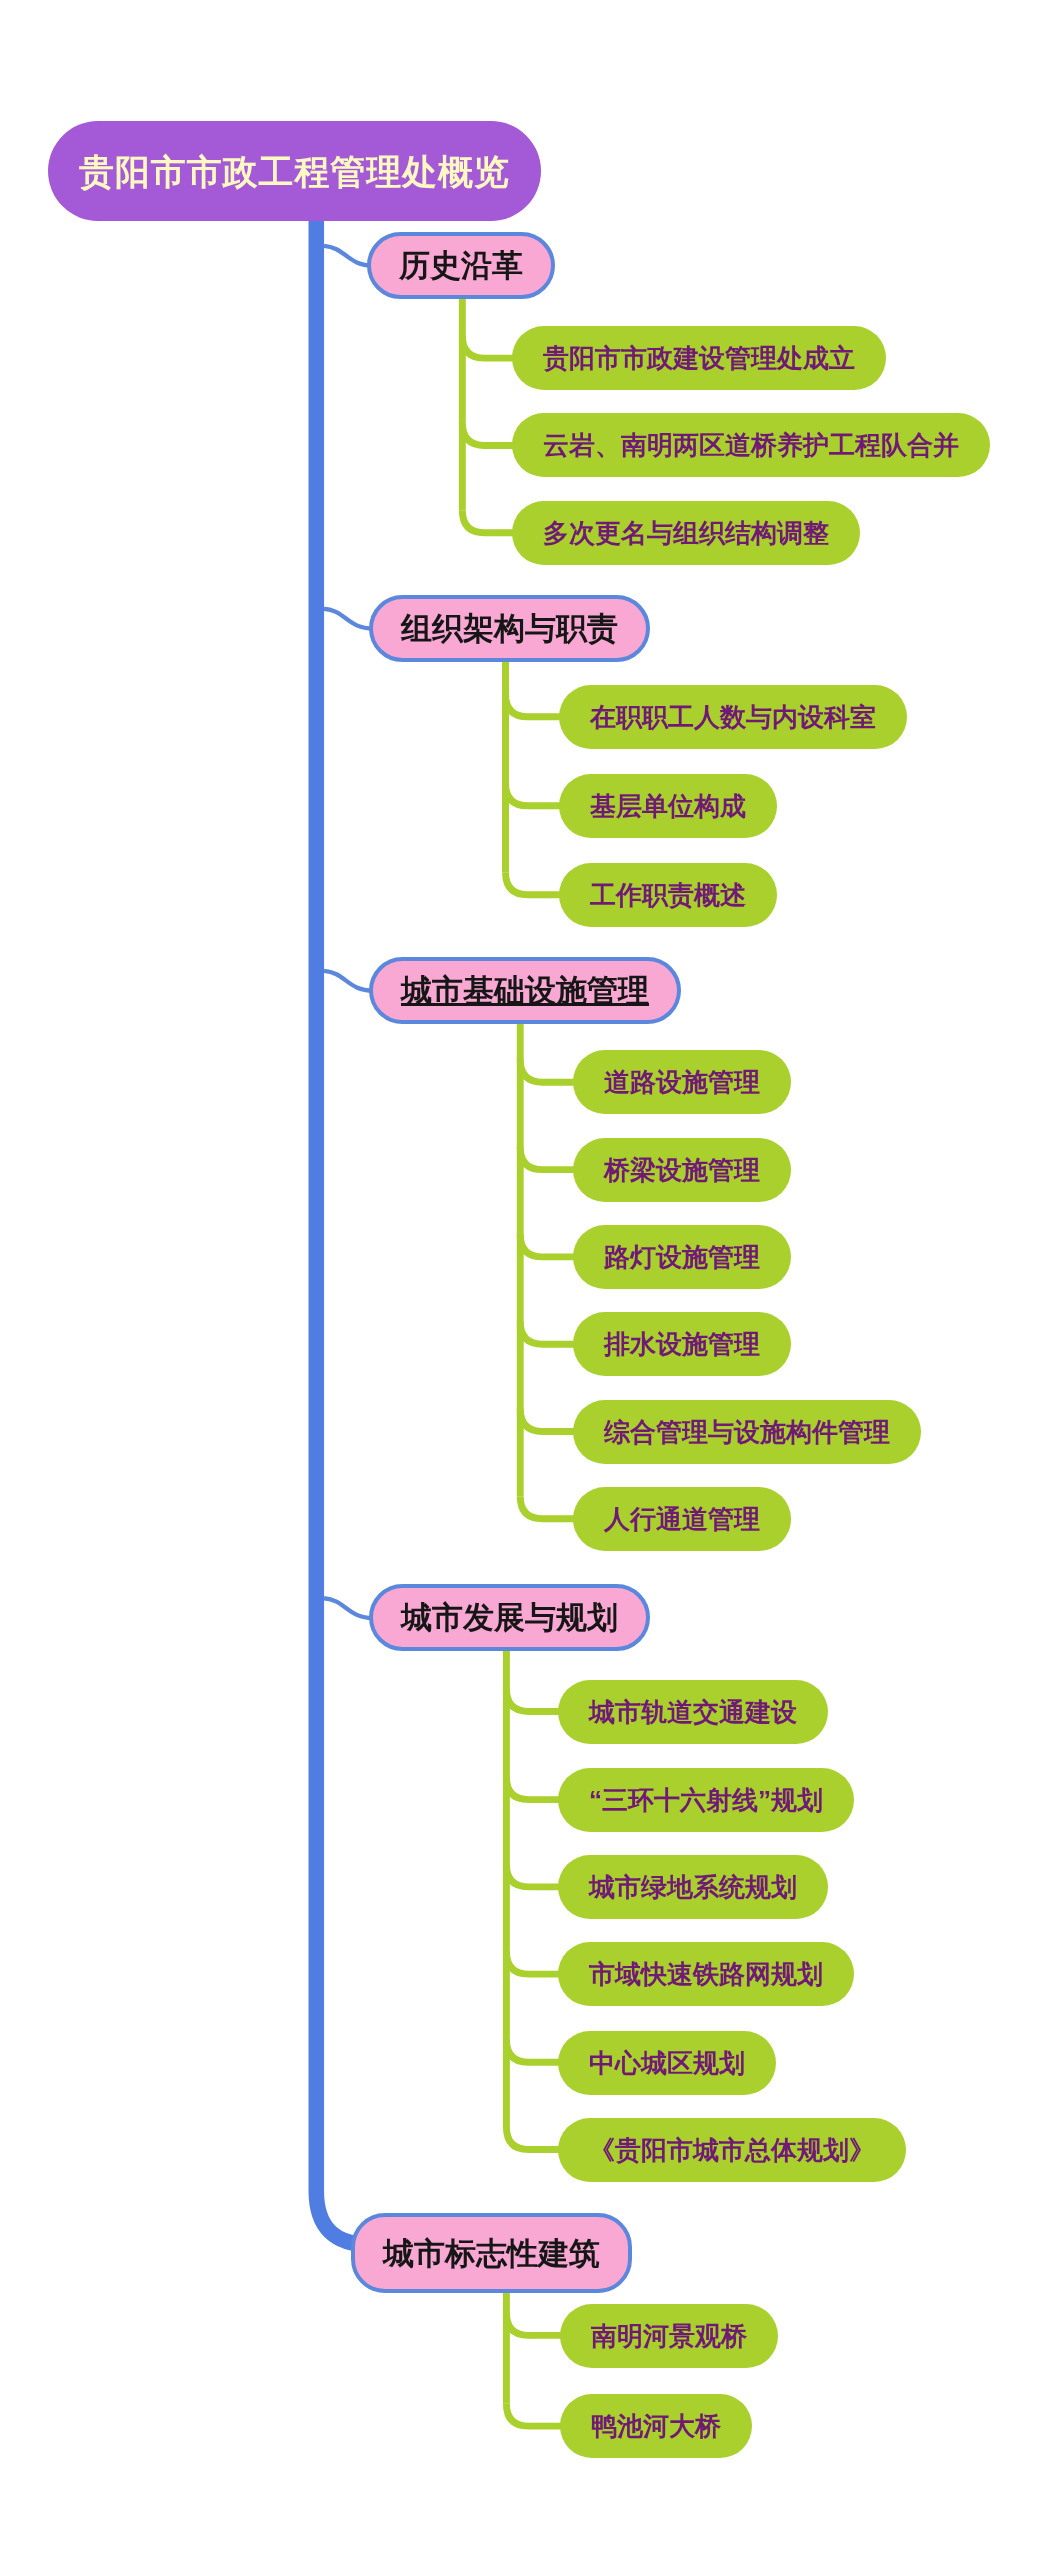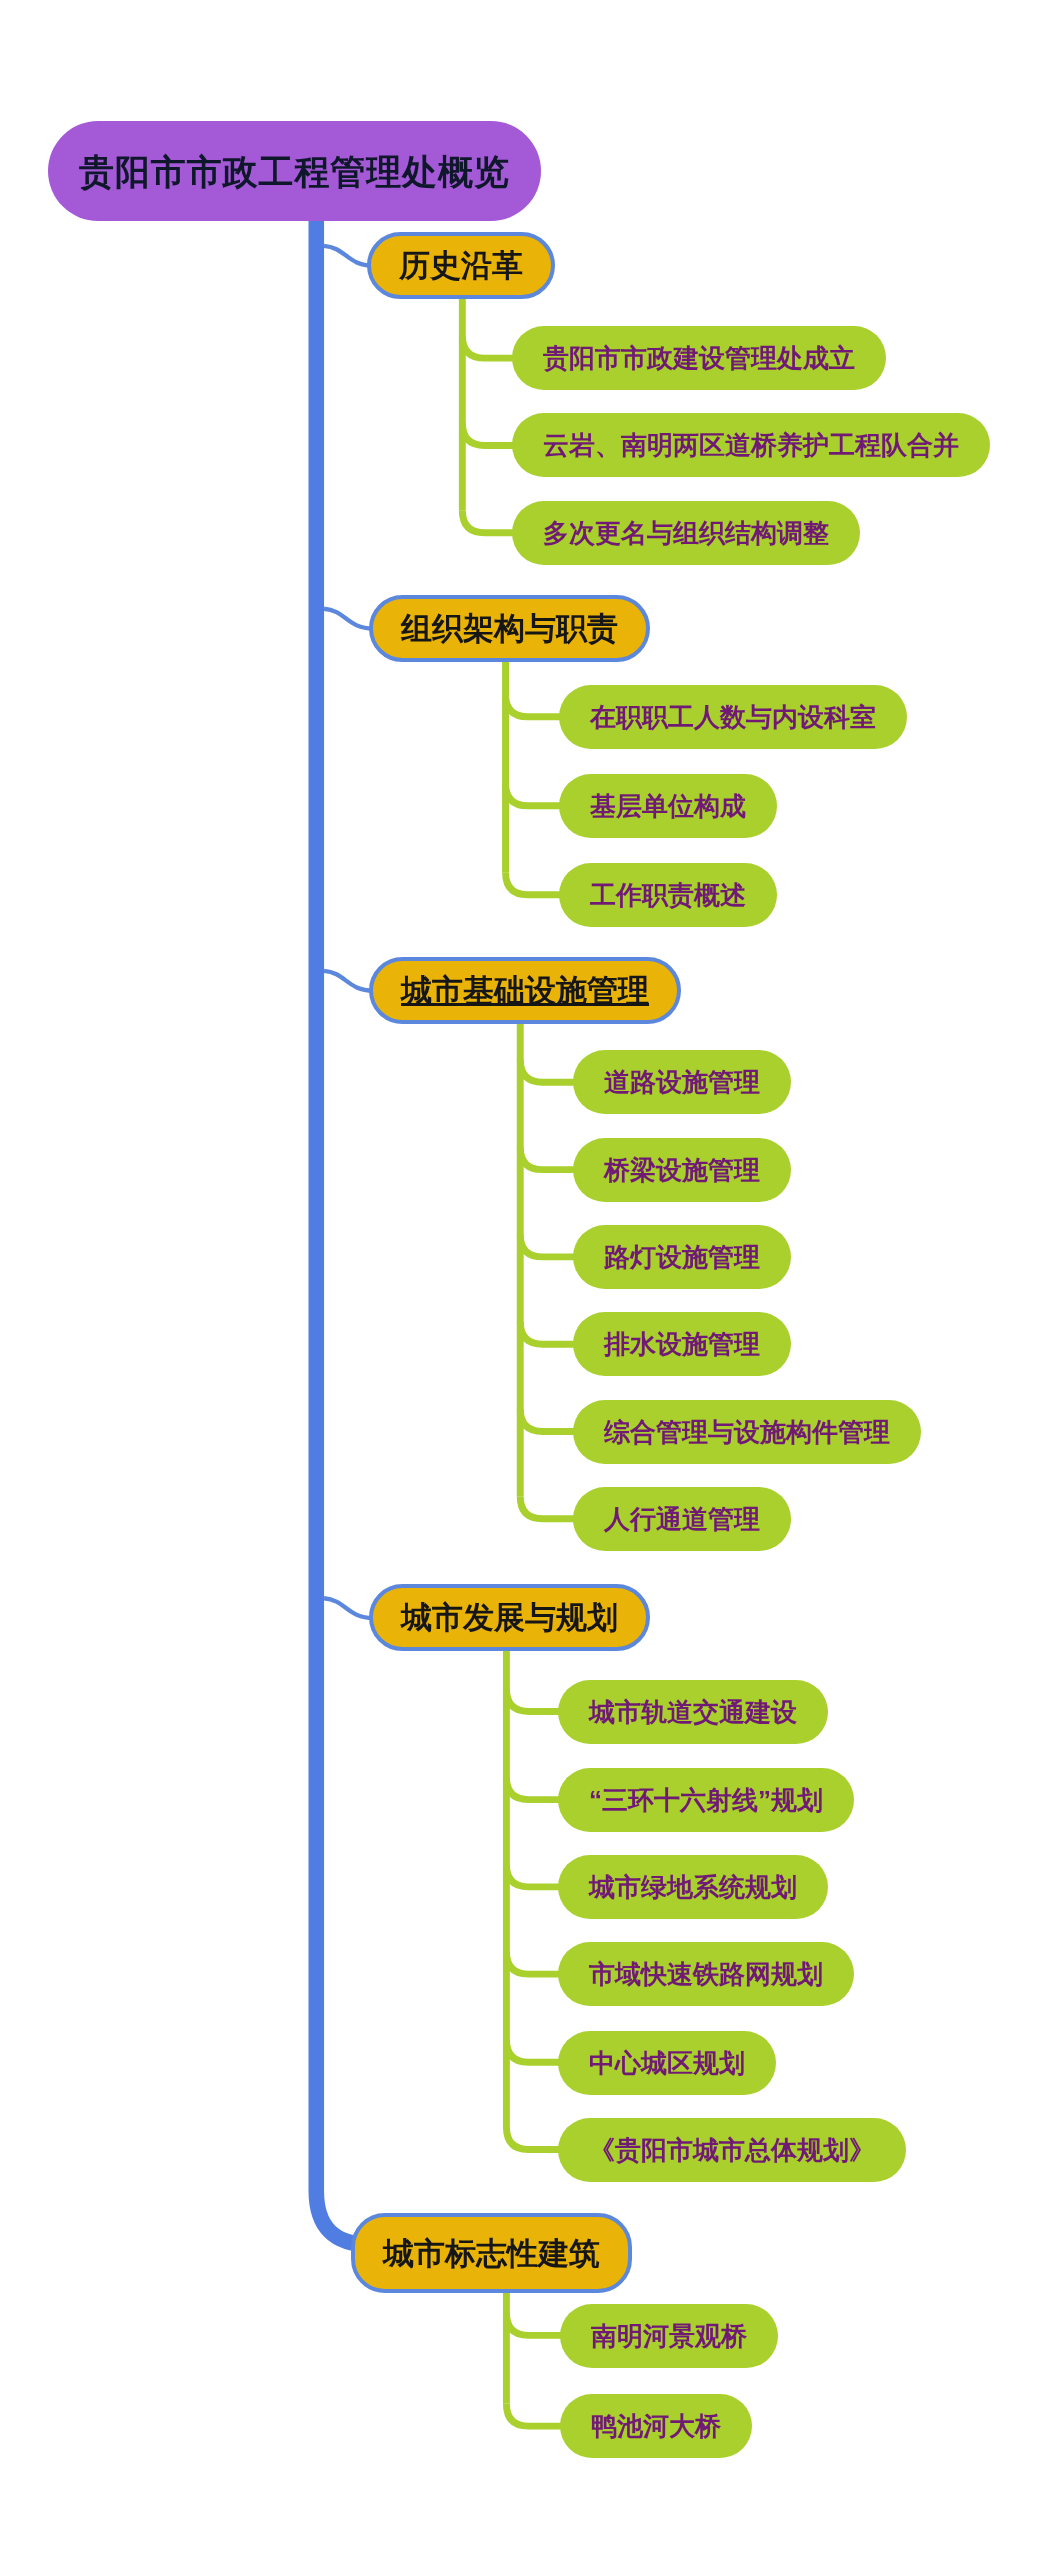--- a/index.html
+++ b/index.html
@@ -2,22 +2,22 @@
 <html style="font-size:14px"><head>
 <meta charset="utf-8">
 <style>
   html,body{margin:0;padding:0;background:#ffffff;}
   body{font-family:"Liberation Sans","DejaVu Sans",sans-serif;}
   .canvas{position:relative;width:1037px;height:2576px;background:#ffffff;overflow:hidden;}
   .connector-svg{position:absolute;left:0;top:0;z-index:0;}
   .node{position:absolute;display:inline-flex;align-items:center;justify-content:center;
         white-space:nowrap;box-sizing:border-box;z-index:2;line-height:1;}
   .root-node{left:48px;top:121px;height:100px;padding:0 31px;border-radius:50px;
-        background:#A459D6;color:#0f172a;font-size:35px;font-weight:bold;letter-spacing:0.9px;}
-  .topic{height:67px;padding:0 28px;border-radius:34px;background:#eab308;
+        background:#A459D6;color:#fef9c3;font-size:35px;font-weight:bold;letter-spacing:0.9px;}
+  .topic{height:67px;padding:0 28px;border-radius:34px;background:#f9a8d4;
         border:4.3px solid #5B87DC;color:#161616;font-size:31px;font-weight:bold;}
   .child{height:64px;padding:0 31px;border-radius:32px;background:#A9D02C;
         color:#701a75;font-size:26px;font-weight:bold;}
 </style>
 </head>
 <body>
 
 <div class="canvas">
 
   <svg class="connector-svg" width="1037" height="2576" viewBox="0 0 1200 2980">

